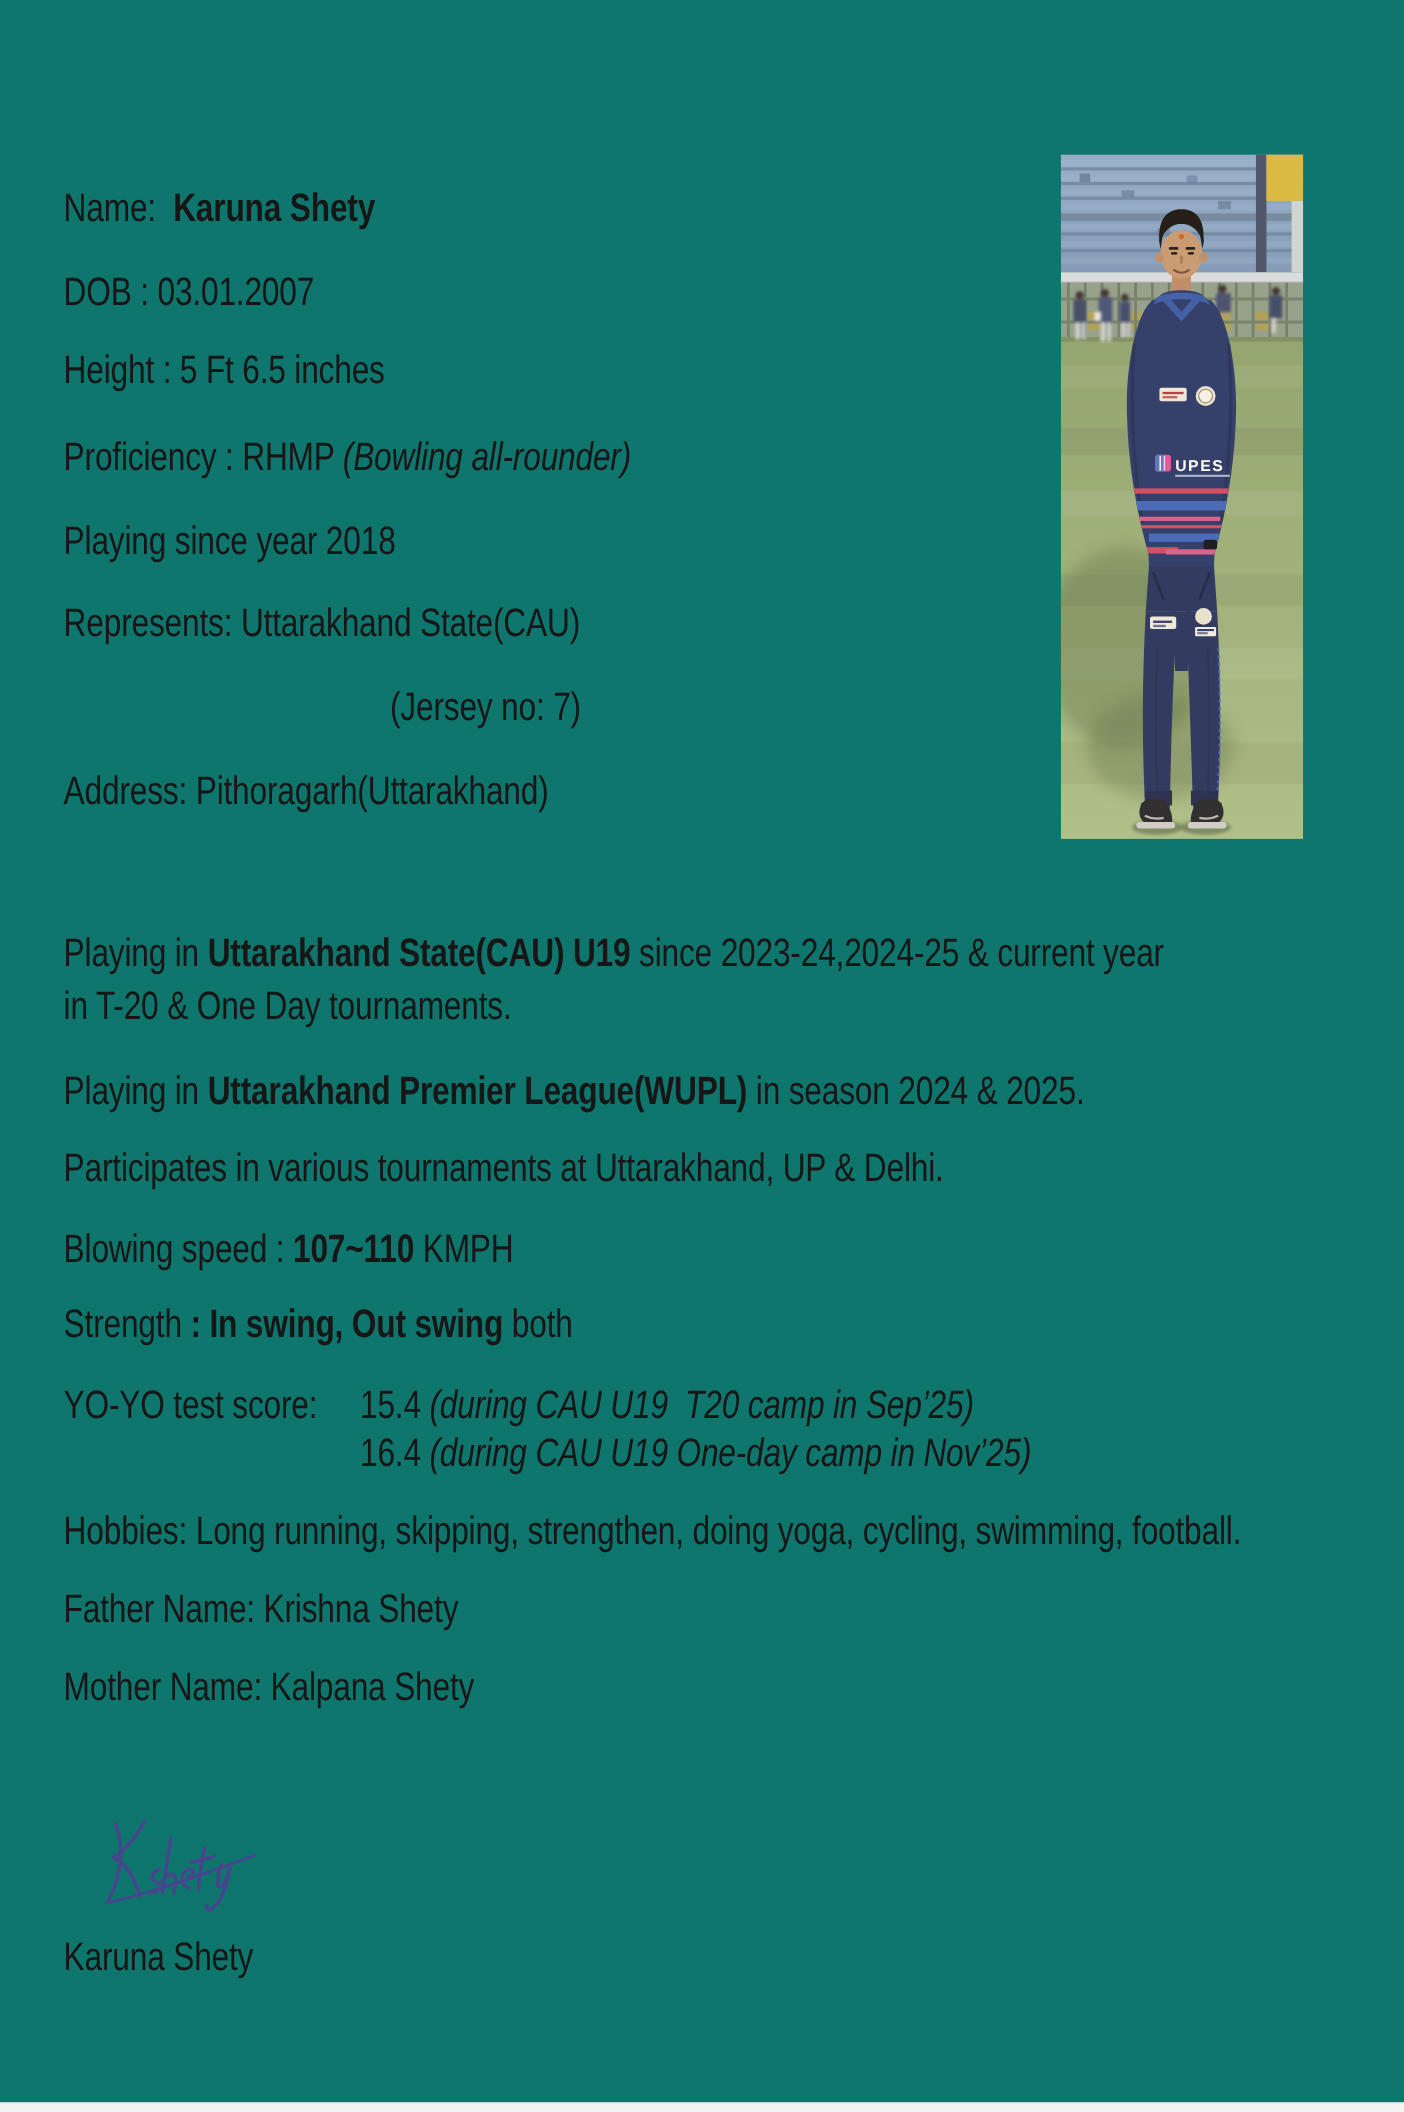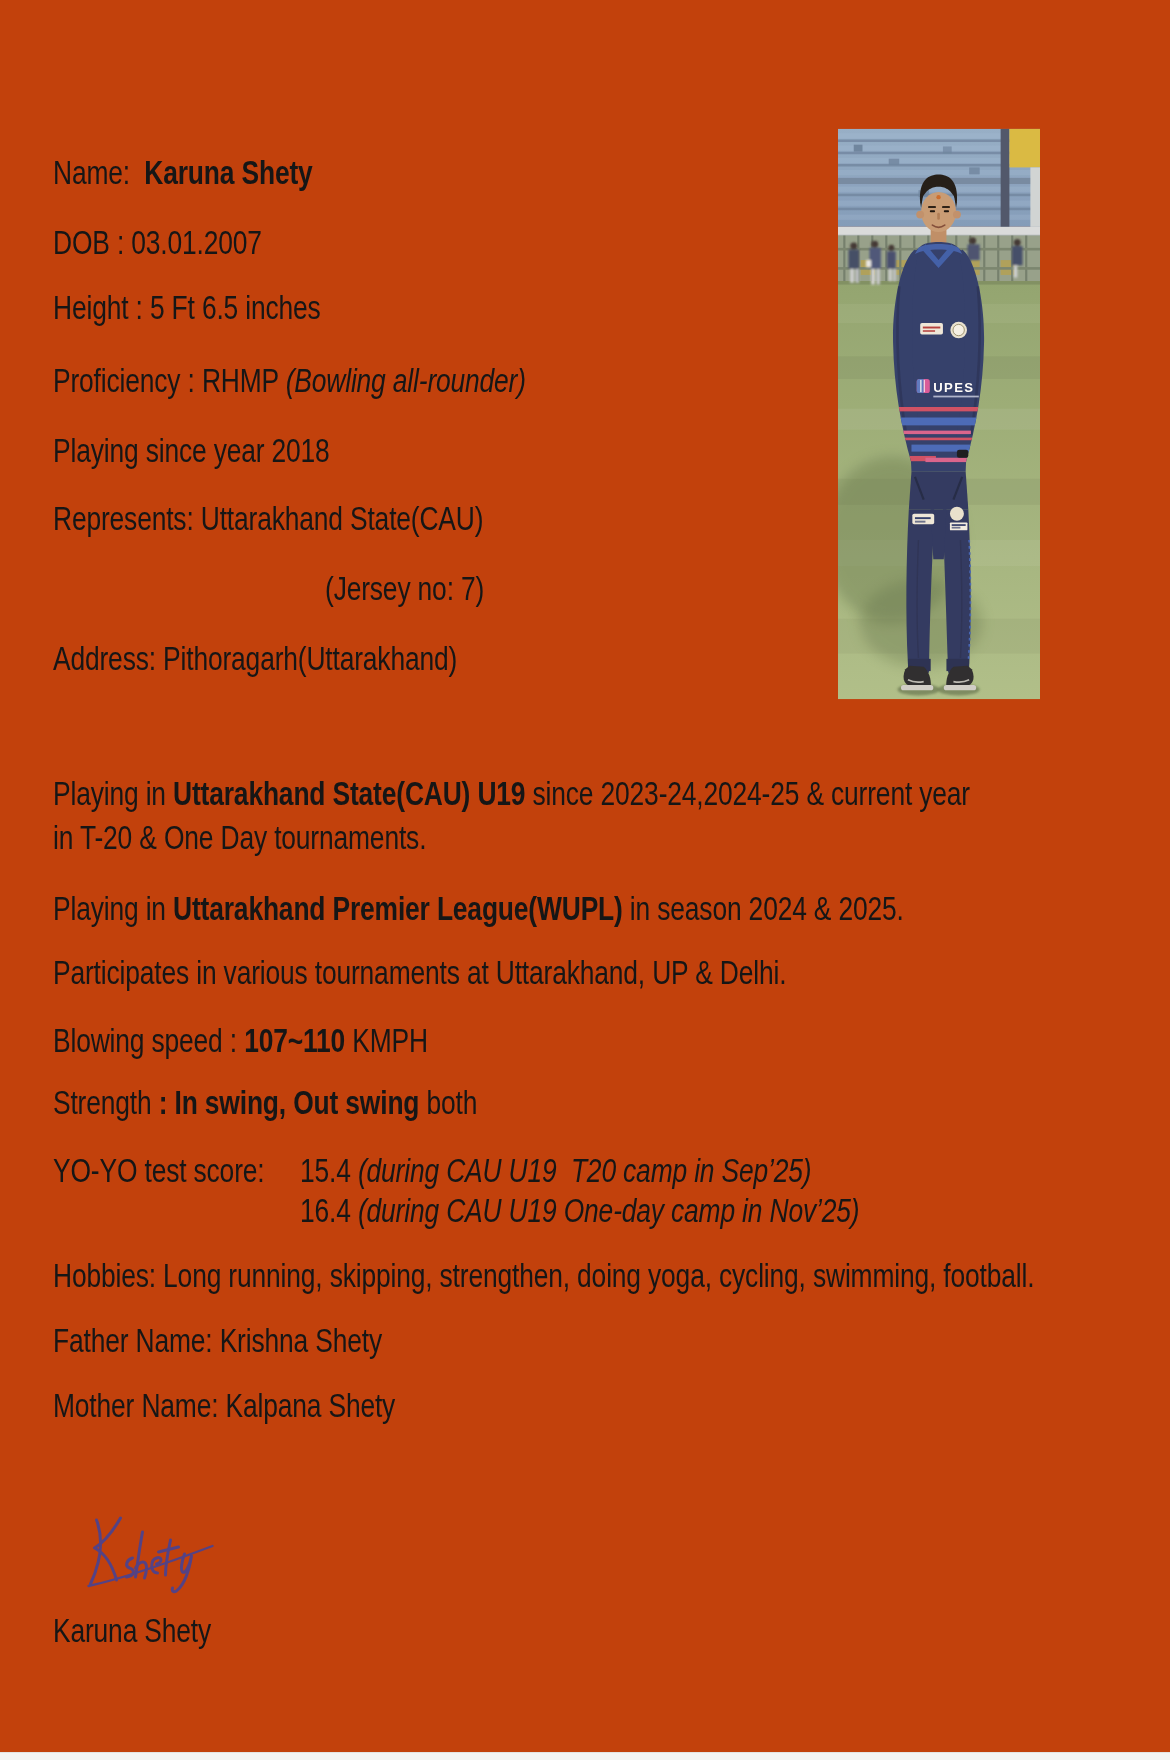--- a/index.html
+++ b/index.html
@@ -1,22 +1,22 @@
 <!DOCTYPE html>
 <html><head>
 <meta charset="utf-8">
 <style>
   html,body{margin:0;padding:0;background:#ffffff;}
-  .page{position:relative;width:1170px;height:1760px;background:#c2410c;overflow:hidden;
+  .page{position:relative;width:1170px;height:1760px;background:#0f766e;overflow:hidden;
         font-family:"Liberation Sans",sans-serif;color:#161616;}
   .line{position:absolute;left:53px;font-size:33px;line-height:1.15;letter-spacing:-0.2px;
         white-space:pre;transform:scaleX(0.8);transform-origin:0 0;}
   .b{font-weight:700;}
   .i{font-style:italic;}
-  .photo{position:absolute;left:838px;top:88px;width:202px;height:652px;}
+  .photo{position:absolute;left:884px;top:88px;width:202px;height:652px;}
   .photo svg{display:block;width:100%;height:100%;}
   .sig{position:absolute;left:78px;top:1502px;width:155px;height:95px;}
   .sig svg{display:block;width:100%;height:100%;}
   .page-edge{position:absolute;left:0;top:1752px;width:1170px;height:8px;
              background:#f4f4f4;border-top:1px solid #e4e4e4;}
 </style>
 </head>
 <body>
 
 <div class="page">

